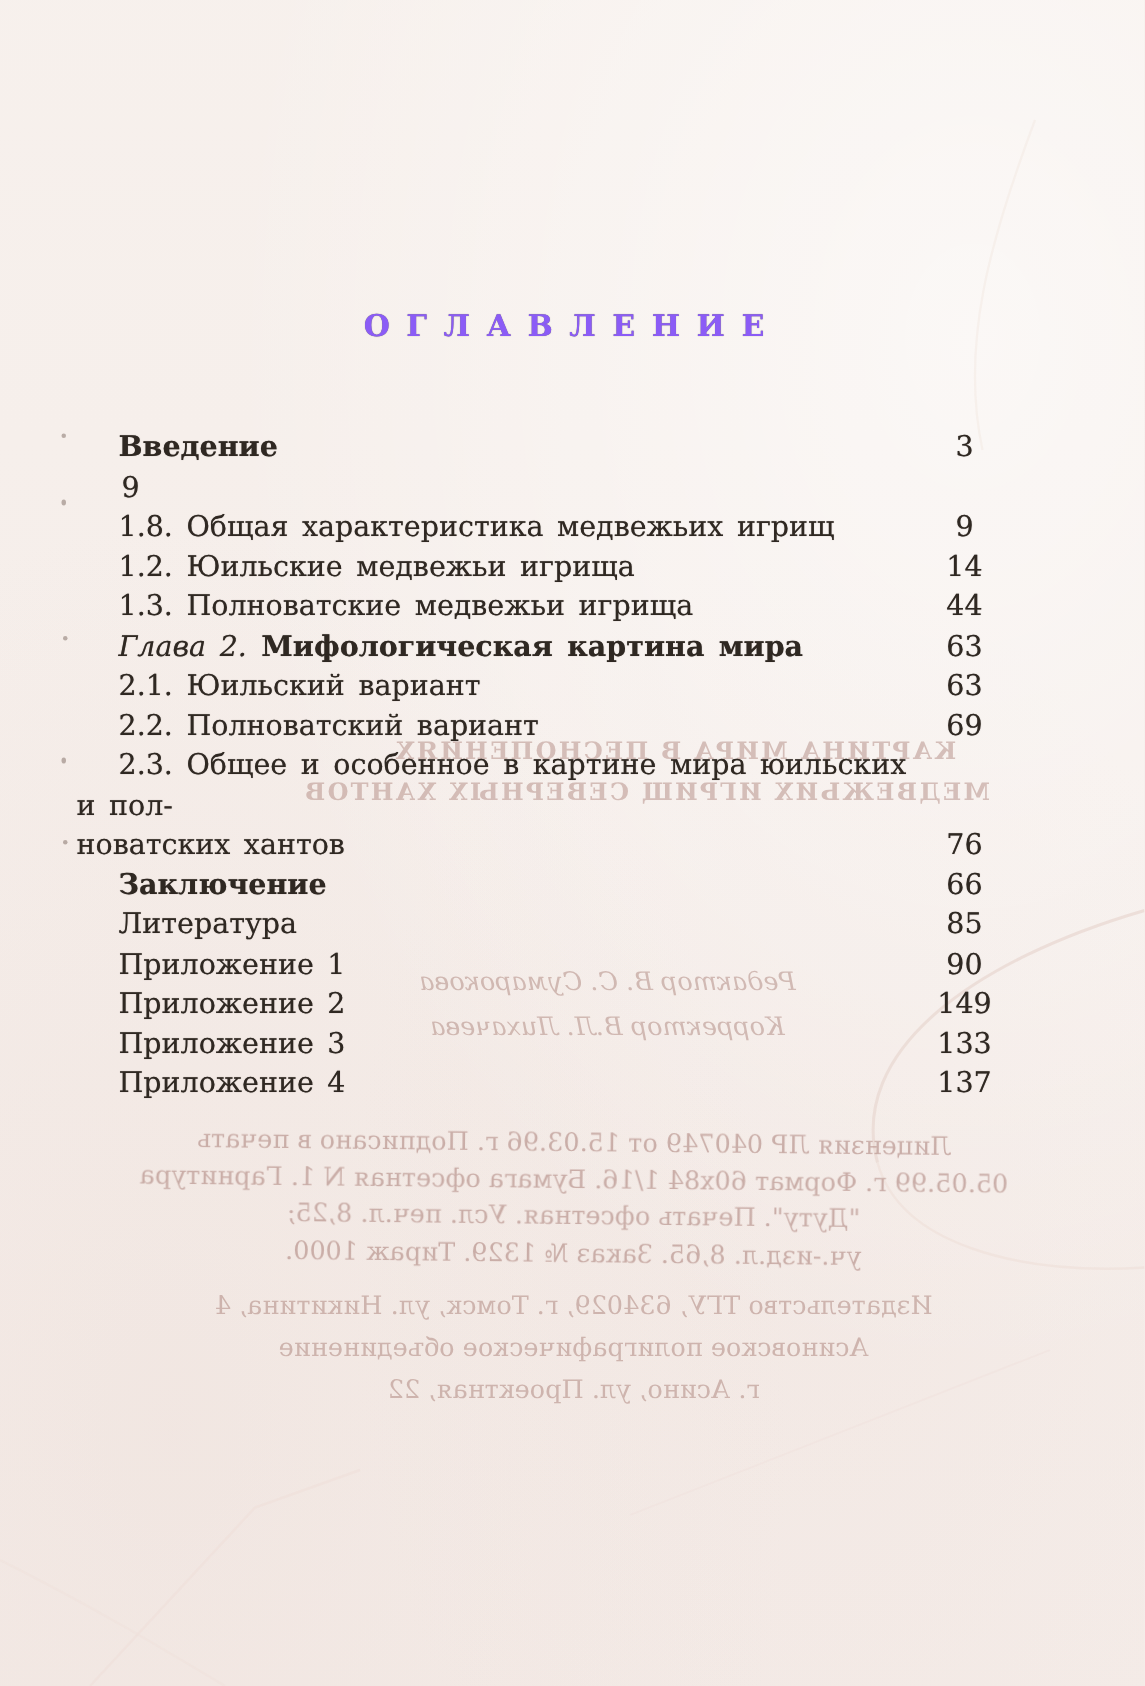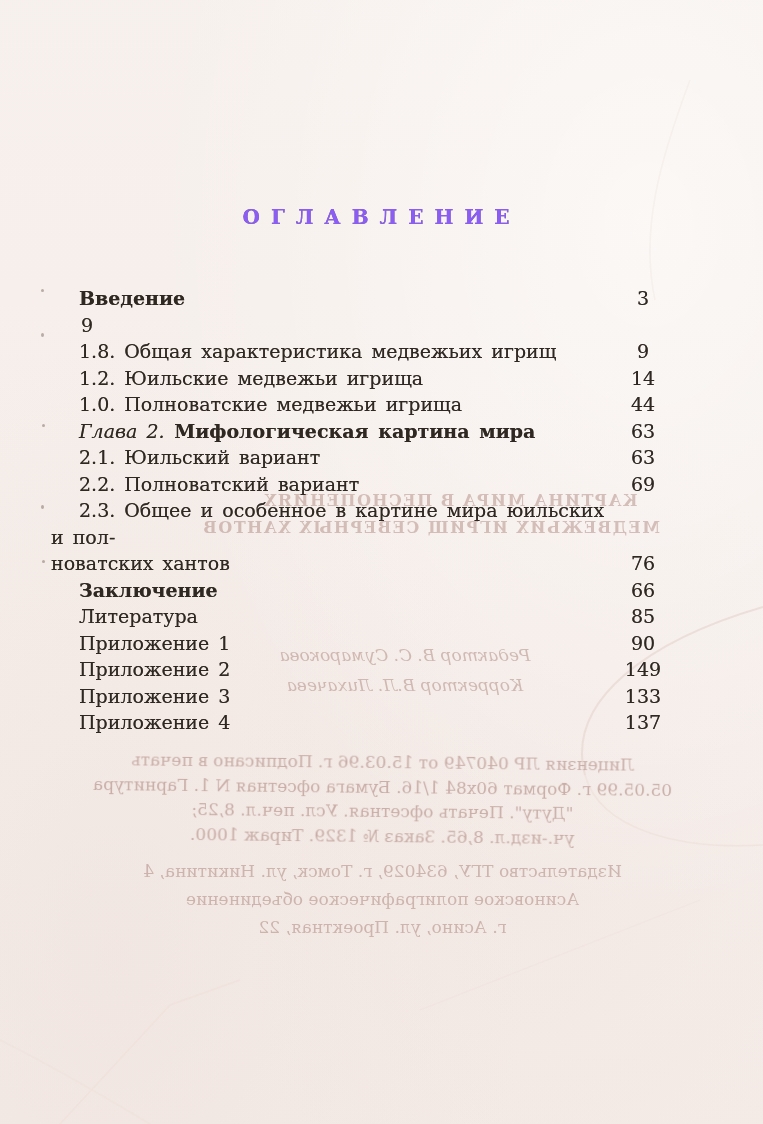--- a/index.html
+++ b/index.html
@@ -116,21 +116,21 @@
     <p class="toc-text"><span class="toc-main">1.8. Общая характеристика медвежьих игрищ</span></p>
     <div class="toc-page">9</div>
   </div>
 
   <div class="toc-row">
     <p class="toc-text"><span class="toc-main">1.2. Юильские медвежьи игрища</span></p>
     <div class="toc-page">14</div>
   </div>
 
   <div class="toc-row">
-    <p class="toc-text"><span class="toc-main">1.0. Полноватские медвежьи игрища</span></p>
+    <p class="toc-text"><span class="toc-main">1.3. Полноватские медвежьи игрища</span></p>
     <div class="toc-page">44</div>
   </div>
 
   <div class="toc-row row-chapter">
     <p class="toc-text"><span class="toc-prefix">Глава 2.</span><span class="toc-main"> Мифологическая картина мира</span></p>
     <div class="toc-page">63</div>
   </div>
 
   <div class="toc-row">
     <p class="toc-text"><span class="toc-main">2.1. Юильский вариант</span></p>

